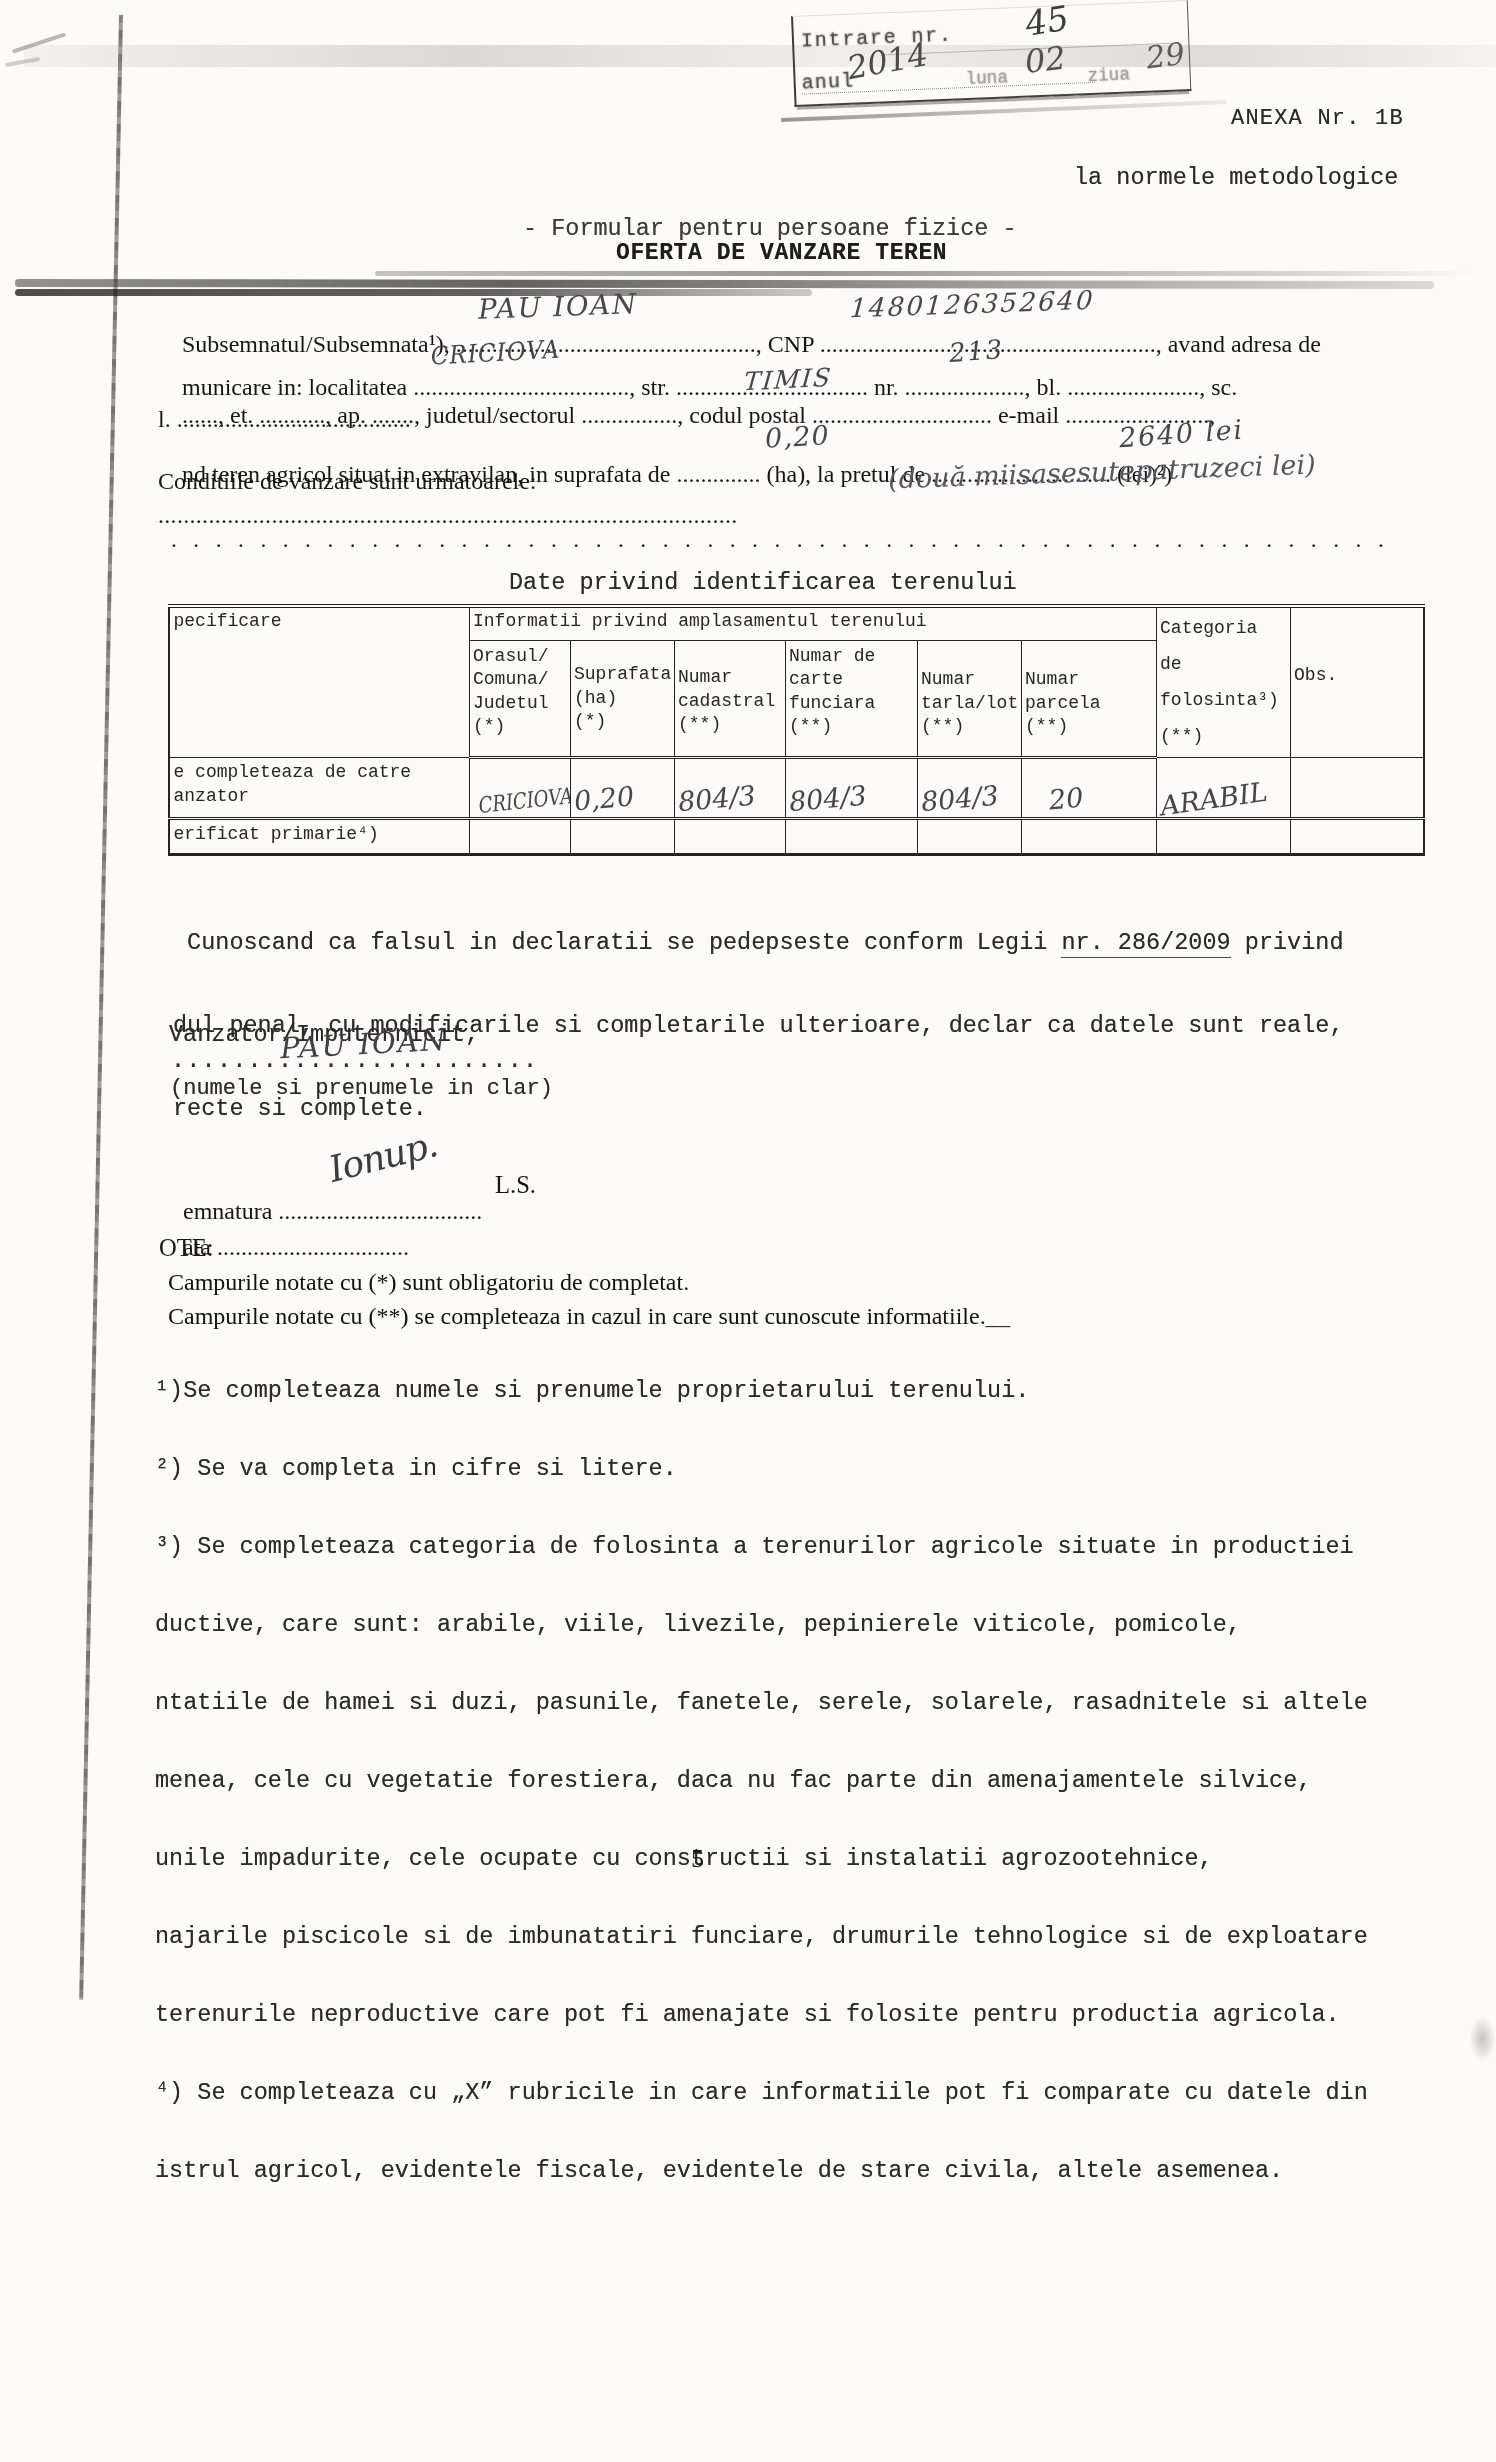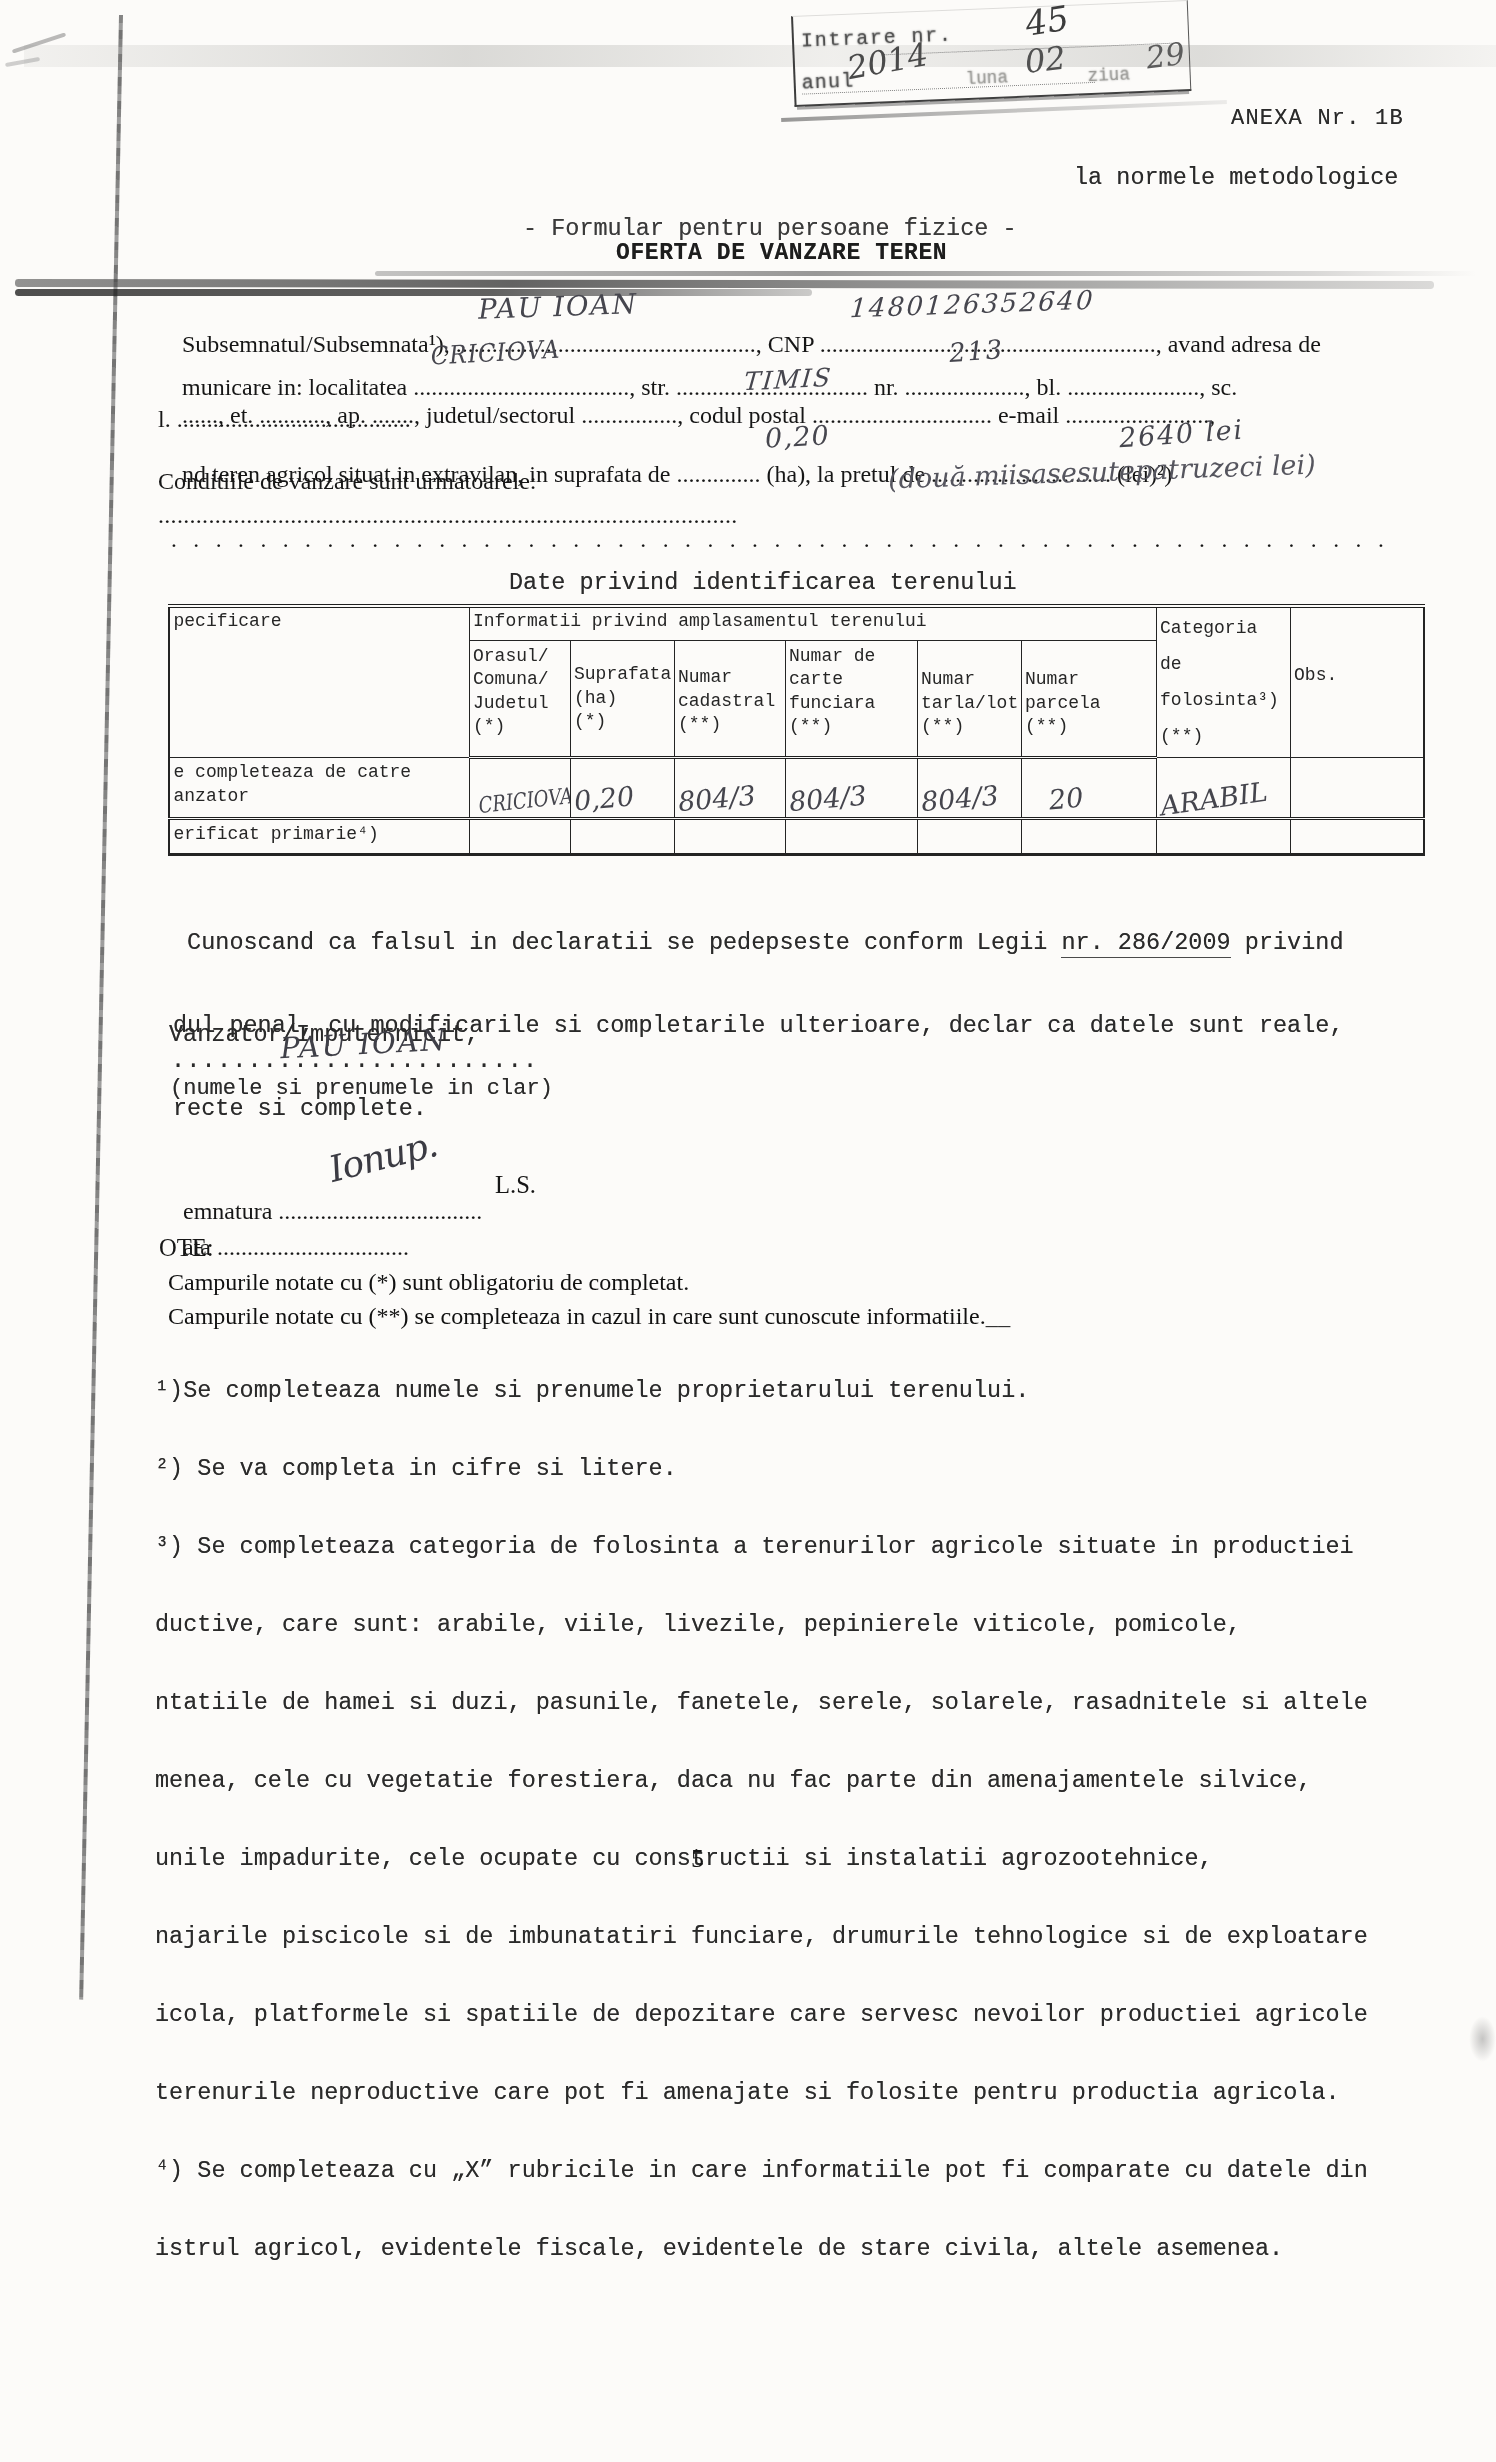--- a/index.html
+++ b/index.html
@@ -222,21 +222,20 @@
 
   <div class="abs mono typed pre" style="left:155px;top:1326px;font-size:23.5px;line-height:26px;">
     <div>¹)Se completeaza numele si prenumele proprietarului terenului.</div>
     <div>²) Se va completa in cifre si litere.</div>
     <div>³) Se completeaza categoria de folosinta a terenurilor agricole situate in productiei</div>
     <div>ductive, care sunt: arabile, viile, livezile, pepinierele viticole, pomicole,</div>
     <div>ntatiile de hamei si duzi, pasunile, fanetele, serele, solarele, rasadnitele si altele</div>
     <div>menea, cele cu vegetatie forestiera, daca nu fac parte din amenajamentele silvice,</div>
     <div>unile impadurite, cele ocupate cu constructii si instalatii agrozootehnice,</div>
     <div>najarile piscicole si de imbunatatiri funciare, drumurile tehnologice si de exploatare</div>
-    <div>icola, platformele si spatiile de depozitare care servesc nevoilor productiei agricole</div>
     <div>terenurile neproductive care pot fi amenajate si folosite pentru productia agricola.</div>
     <div>⁴) Se completeaza cu „X” rubricile in care informatiile pot fi comparate cu datele din</div>
     <div>istrul agricol, evidentele fiscale, evidentele de stare civila, altele asemenea.</div>
   </div>
 
   <div class="abs serif" style="left:691px;top:1844px;font-size:26px;">5</div>
 
 </div>
 
 

